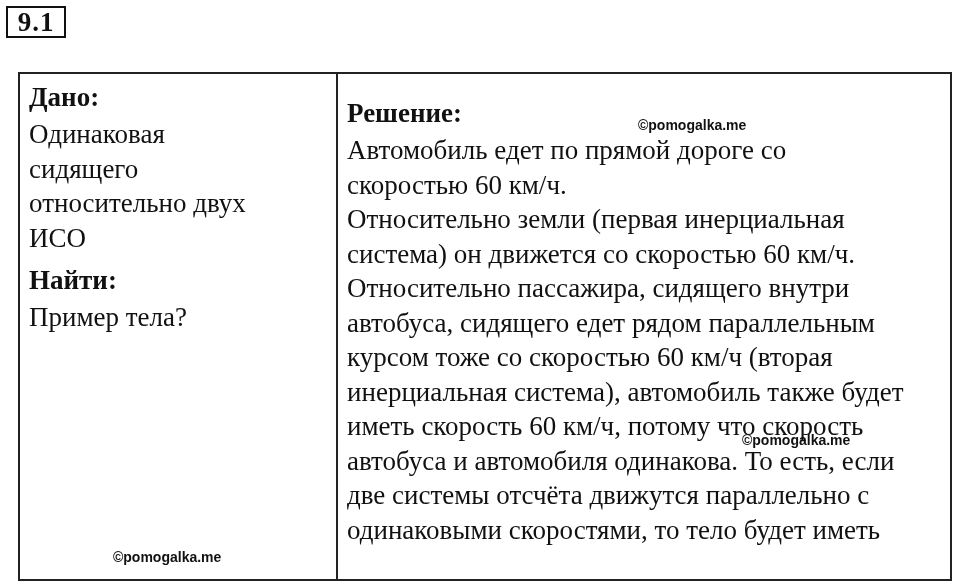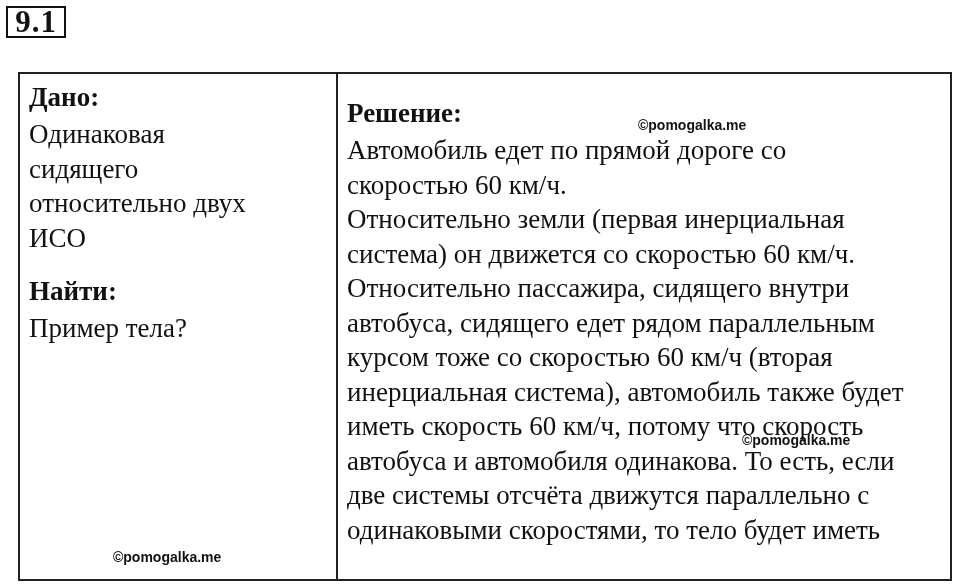--- a/index.html
+++ b/index.html
@@ -1,19 +1,19 @@
 <!DOCTYPE html>
 <html><head>
   <meta charset="utf-8">
   <style>
     html, body { margin:0; padding:0; background:#fff; }
     body { width:960px; height:588px; position:relative; overflow:hidden;
       font-family:"Liberation Serif","DejaVu Serif",serif; color:#111; }
     .task-num { position:absolute; left:6px; top:6px; width:56px; height:28px;
-      border:2px solid #111; font-weight:bold; font-size:31px; line-height:28px;
+      border:2px solid #111; font-weight:bold; font-size:27px; line-height:28px;
       text-align:center; letter-spacing:1px; }
     .table { position:absolute; left:18px; top:72px; width:934px; height:509px;
       border:2px solid #222; box-sizing:border-box; display:flex; }
     .col-left { width:318px; border-right:2px solid #222; box-sizing:border-box;
       padding:6px 0 0 9px; position:relative; }
     .col-right { flex:1; padding:22px 0 0 9px; position:relative; }
     .head { font-weight:bold; font-size:27px; line-height:34px; margin-bottom:3px; }
     .line { font-size:27px; line-height:34.5px; white-space:nowrap; }
     .wm { position:absolute; font-family:"Liberation Sans","DejaVu Sans",sans-serif;
       font-weight:bold; font-size:14px; color:#111; white-space:nowrap;margin-top:38px; }
@@ -23,21 +23,21 @@
 
 <div class="task-num">9.1</div>
 
 <div class="table">
   <div class="col-left">
     <div class="head">Дано:</div>
     <div class="line">Одинаковая</div>
     <div class="line">сидящего</div>
     <div class="line">относительно двух</div>
     <div class="line">ИСО</div>
-    <div class="head" style="margin-top:19px">Найти:</div>
+    <div class="head" style="margin-top:8px">Найти:</div>
     <div class="line">Пример тела?</div>
     <div class="wm" style="left:93px; top:437px;">©pomogalka.me</div>
   </div>
   <div class="col-right">
     <div class="head">Решение:</div>
     <div class="wm" style="left:300px; top:5px;">©pomogalka.me</div>
     <div class="line">Автомобиль едет по прямой дороге со</div>
     <div class="line">скоростью 60 км/ч.</div>
     <div class="line">Относительно земли (первая инерциальная</div>
     <div class="line">система) он движется со скоростью 60 км/ч.</div>

